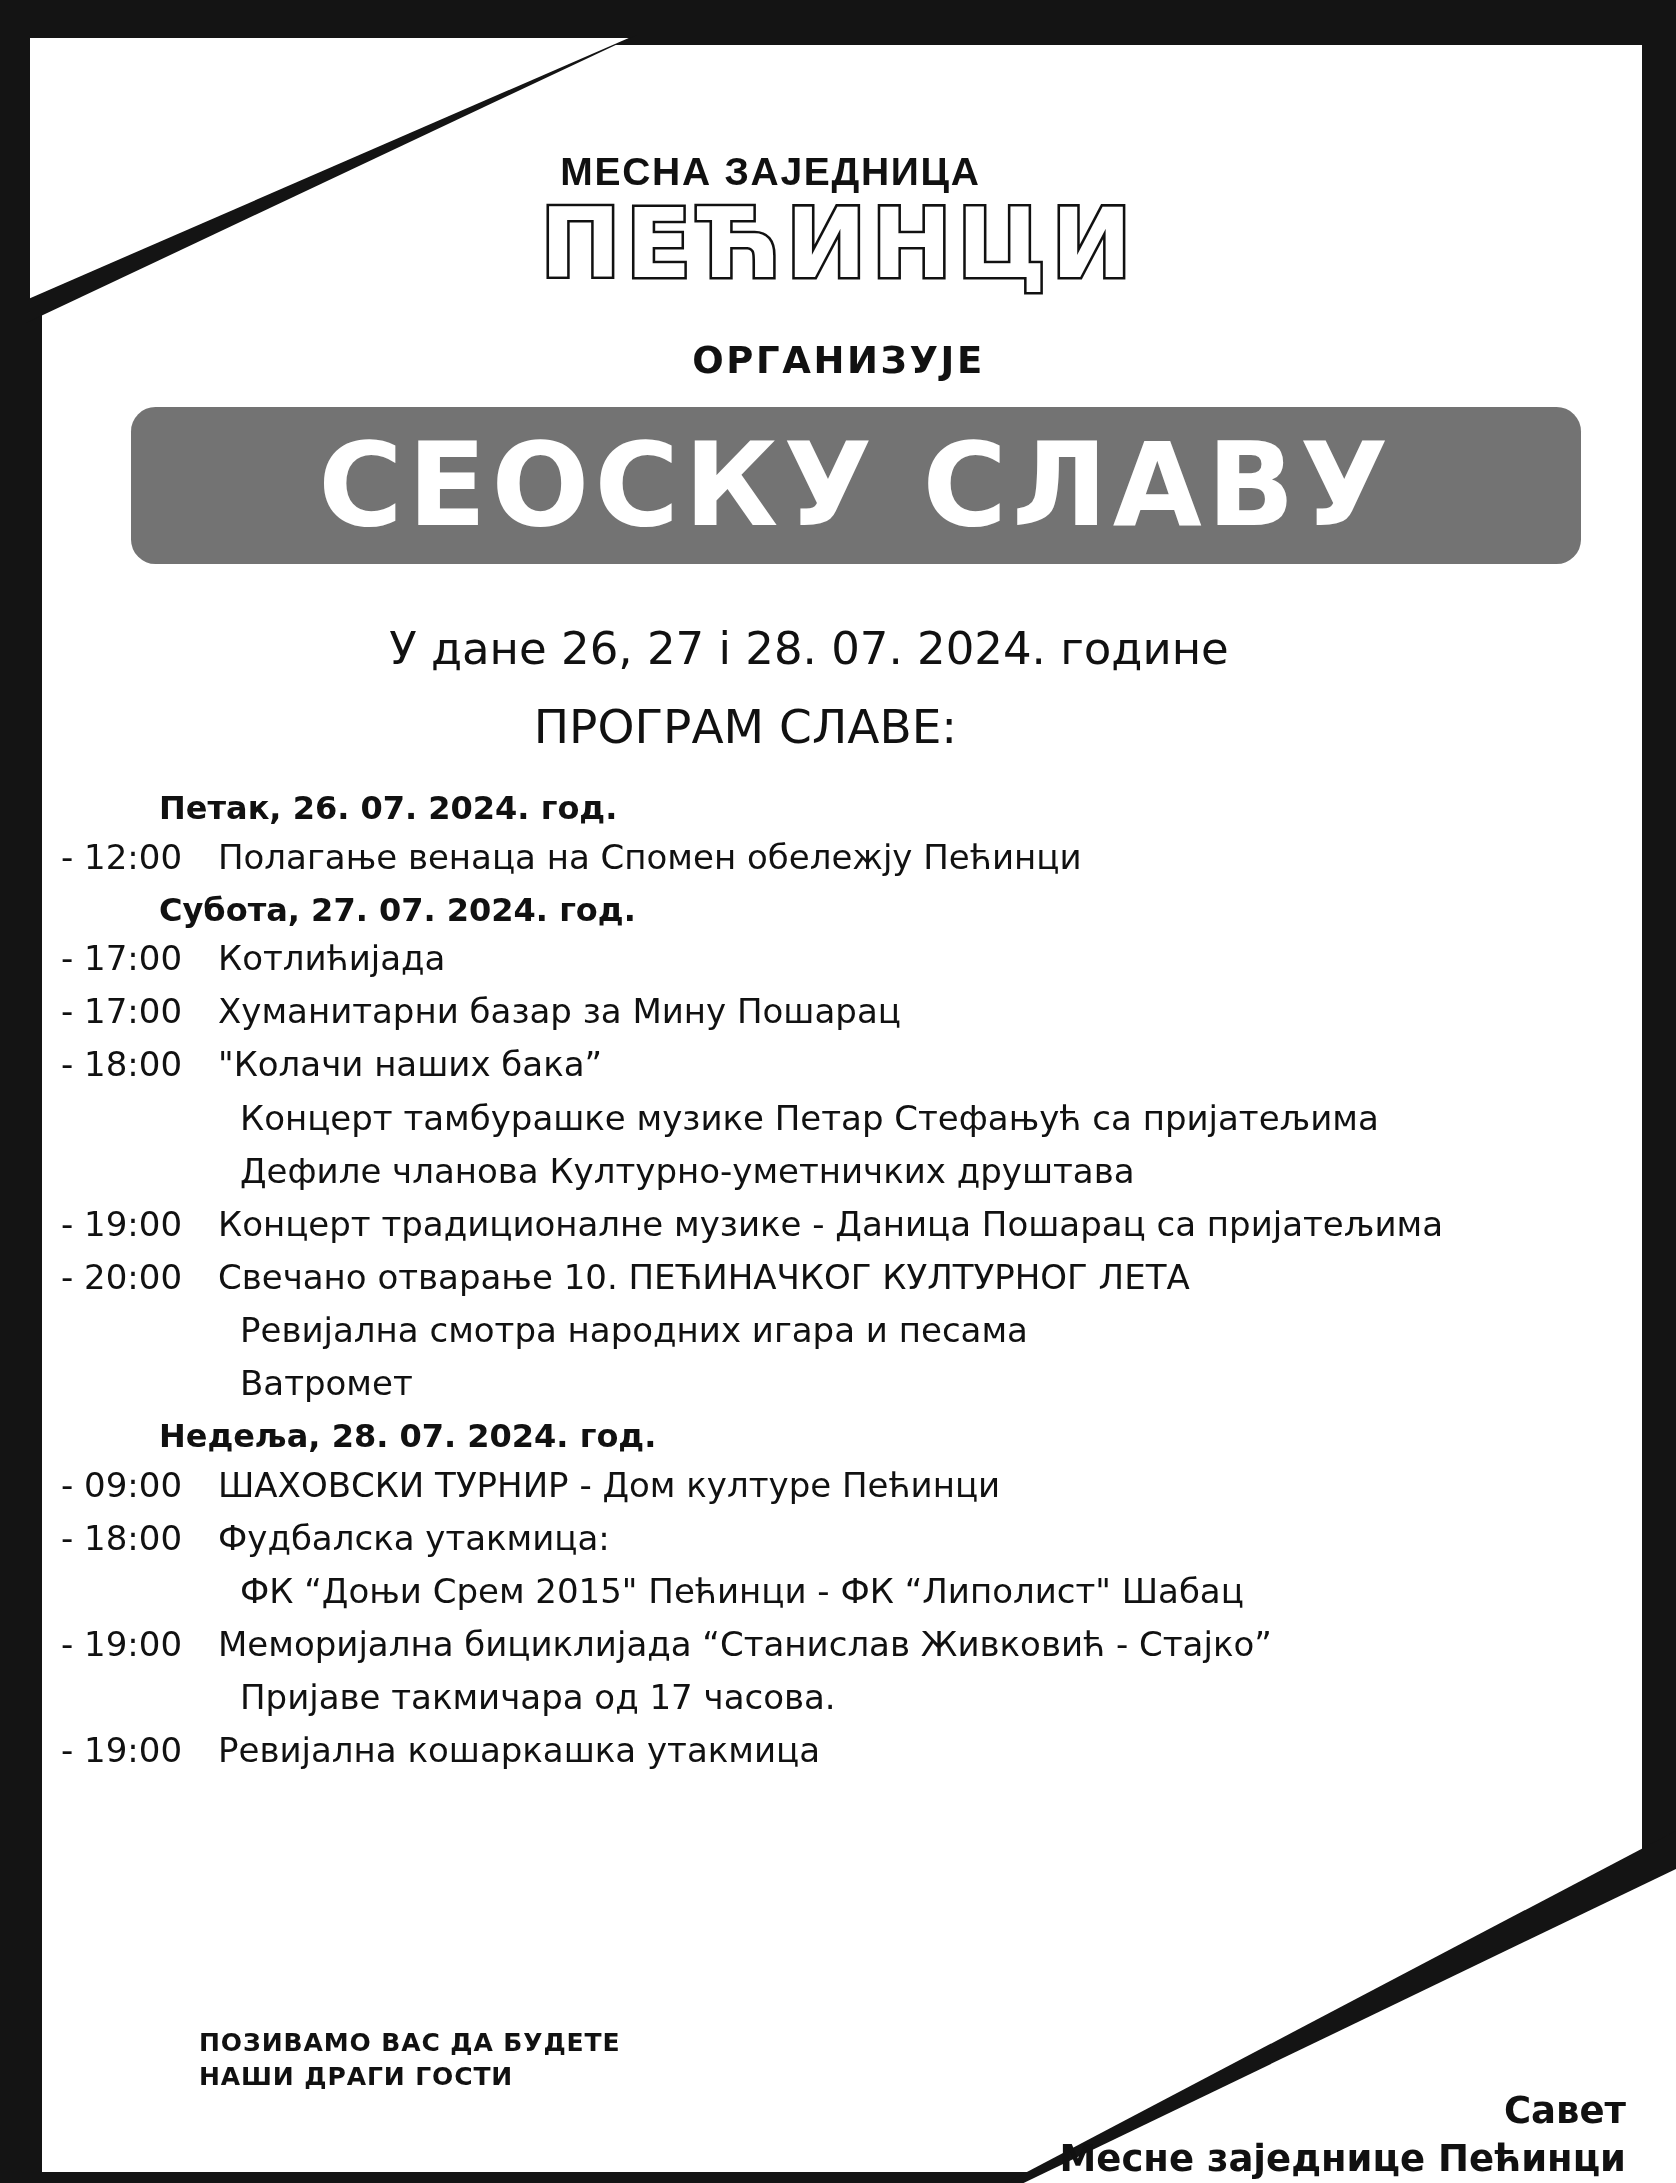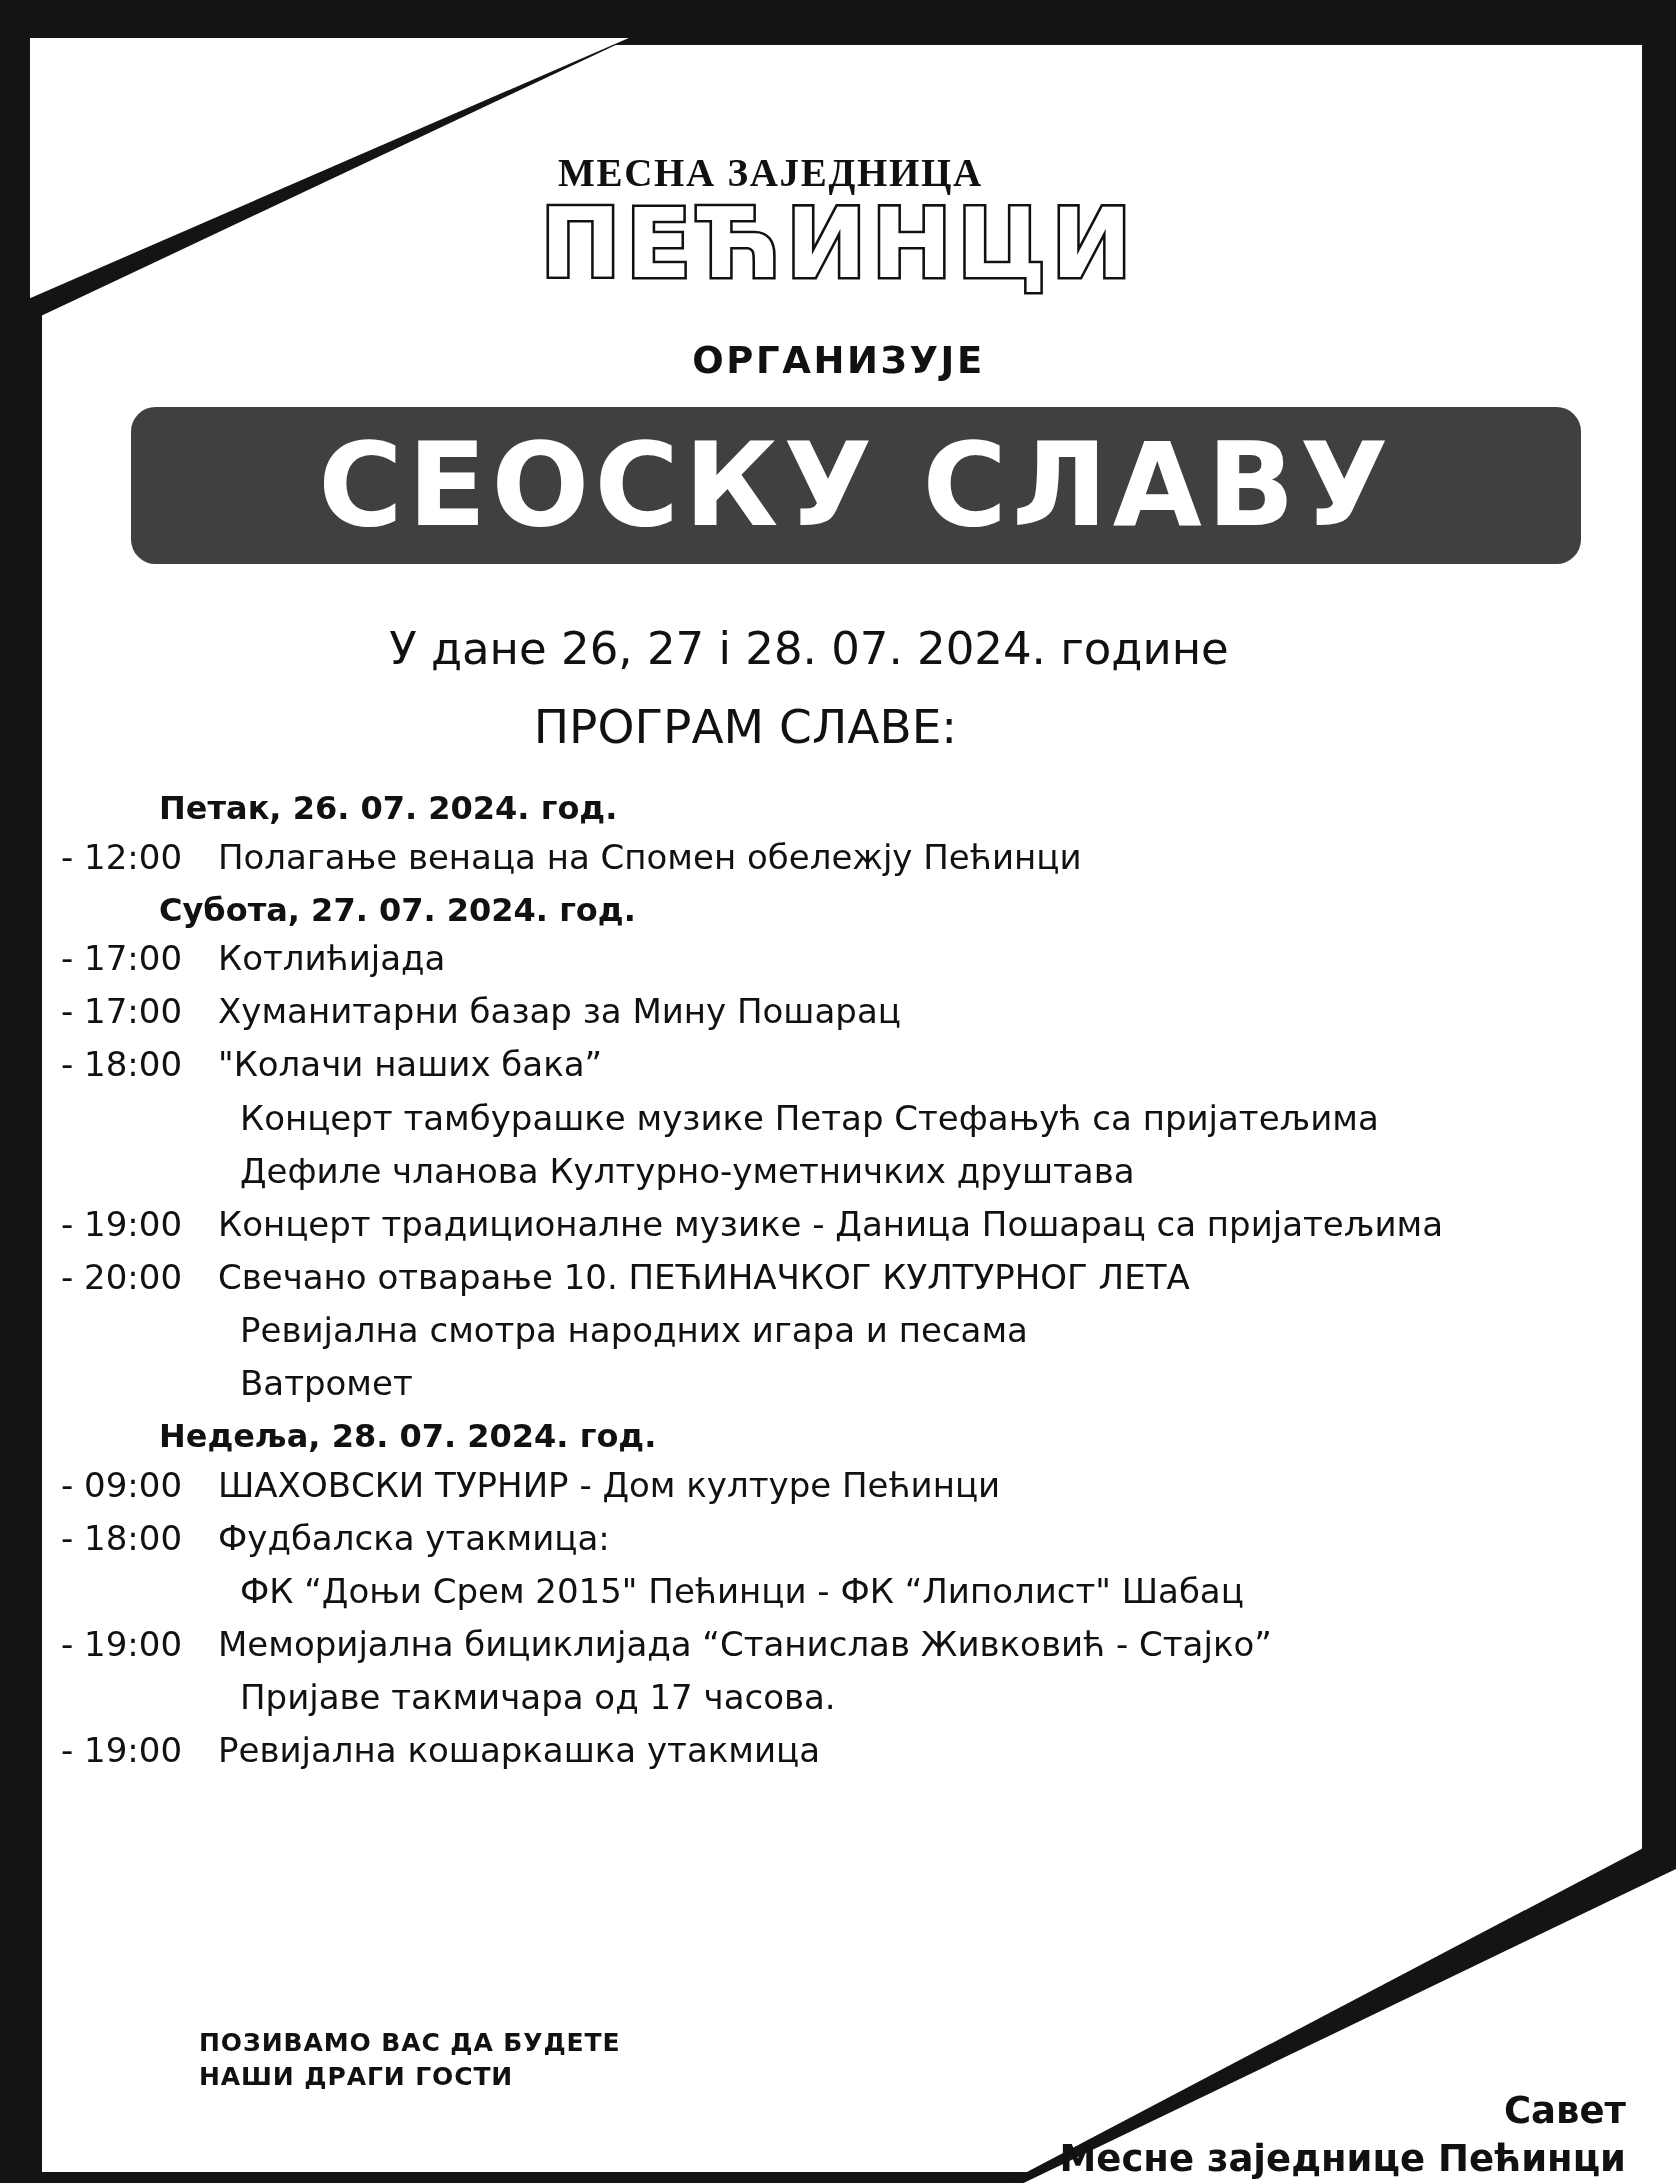--- a/index.html
+++ b/index.html
@@ -100,21 +100,21 @@
   .org-line {
     position: absolute;
     top: 150px;
     left: 0;
     width: 1541px;
     text-align: center;
     font-size: 39px;
     font-weight: bold;
     letter-spacing: 1.7px;
     color: #111;
-    font-family: Liberation Serif, serif;
+    font-family: Liberation Sans, sans-serif;
   }
   .place-name {
     position: absolute;
     top: 194px;
     left: 0;
     width: 1677px;
     text-align: center;
     font-size: 96px;
     font-weight: bold;
     letter-spacing: 5.2px;
@@ -136,21 +136,21 @@
     color: #111;
     font-family: "DejaVu Sans", sans-serif;
   }
 
   .banner {
     position: absolute;
     top: 407px;
     left: 131px;
     width: 1450px;
     height: 157px;
-    background: #404040;
+    background: #737373;
     border-radius: 24.5px;
     display: flex;
     align-items: center;
     justify-content: center;
   }
   .banner-text {
     color: #ffffff;
     font-size: 115px;
     font-weight: bold;
     letter-spacing: 5.2px;

